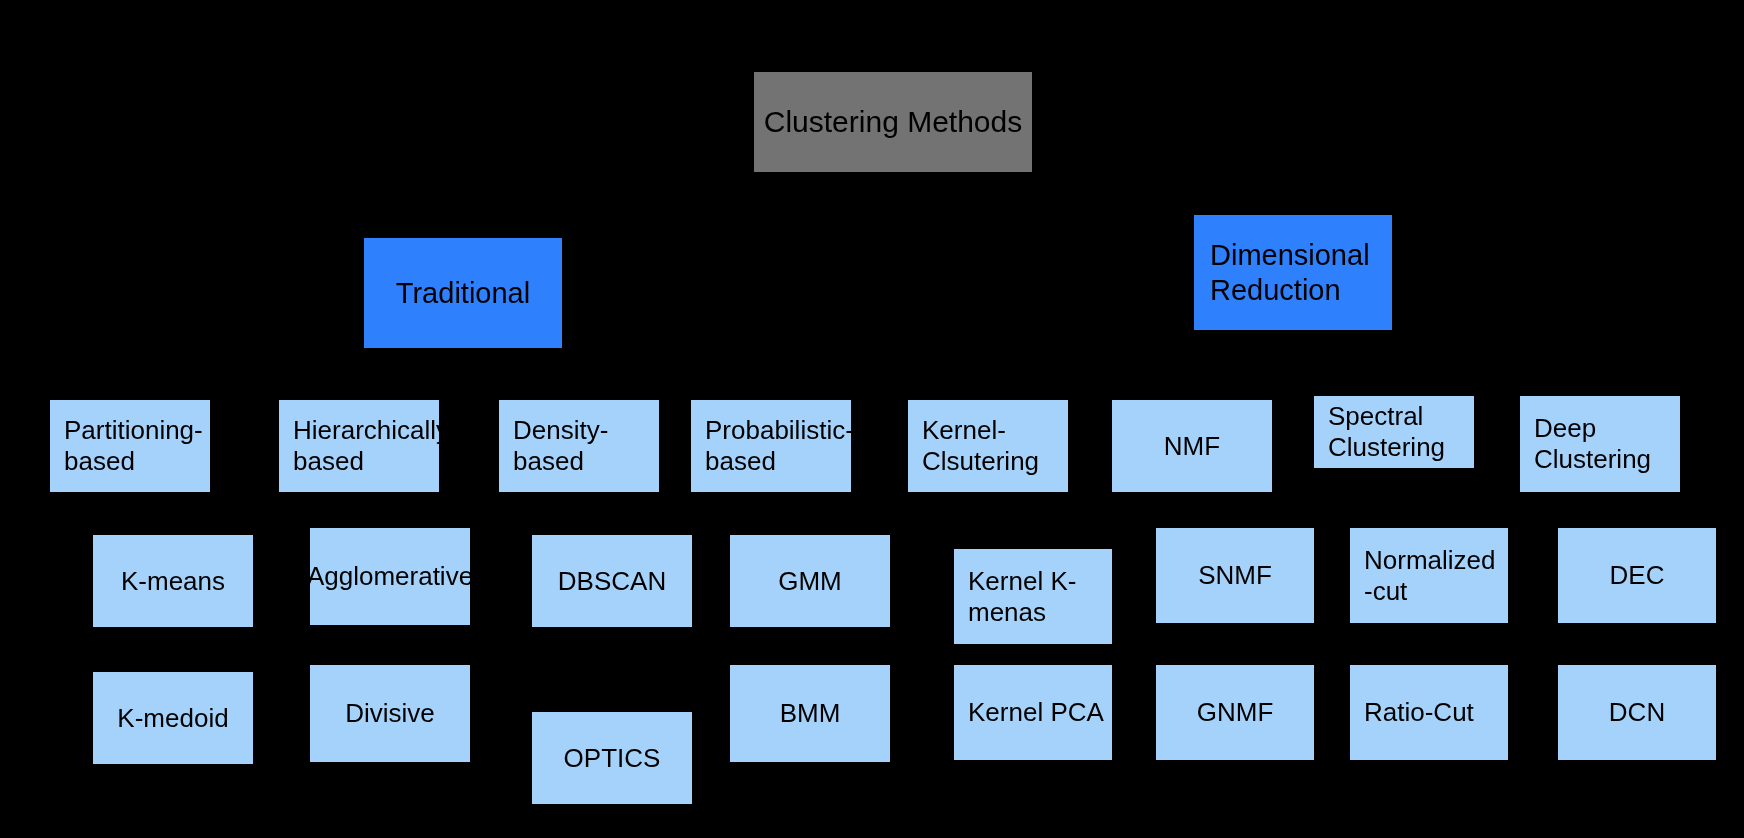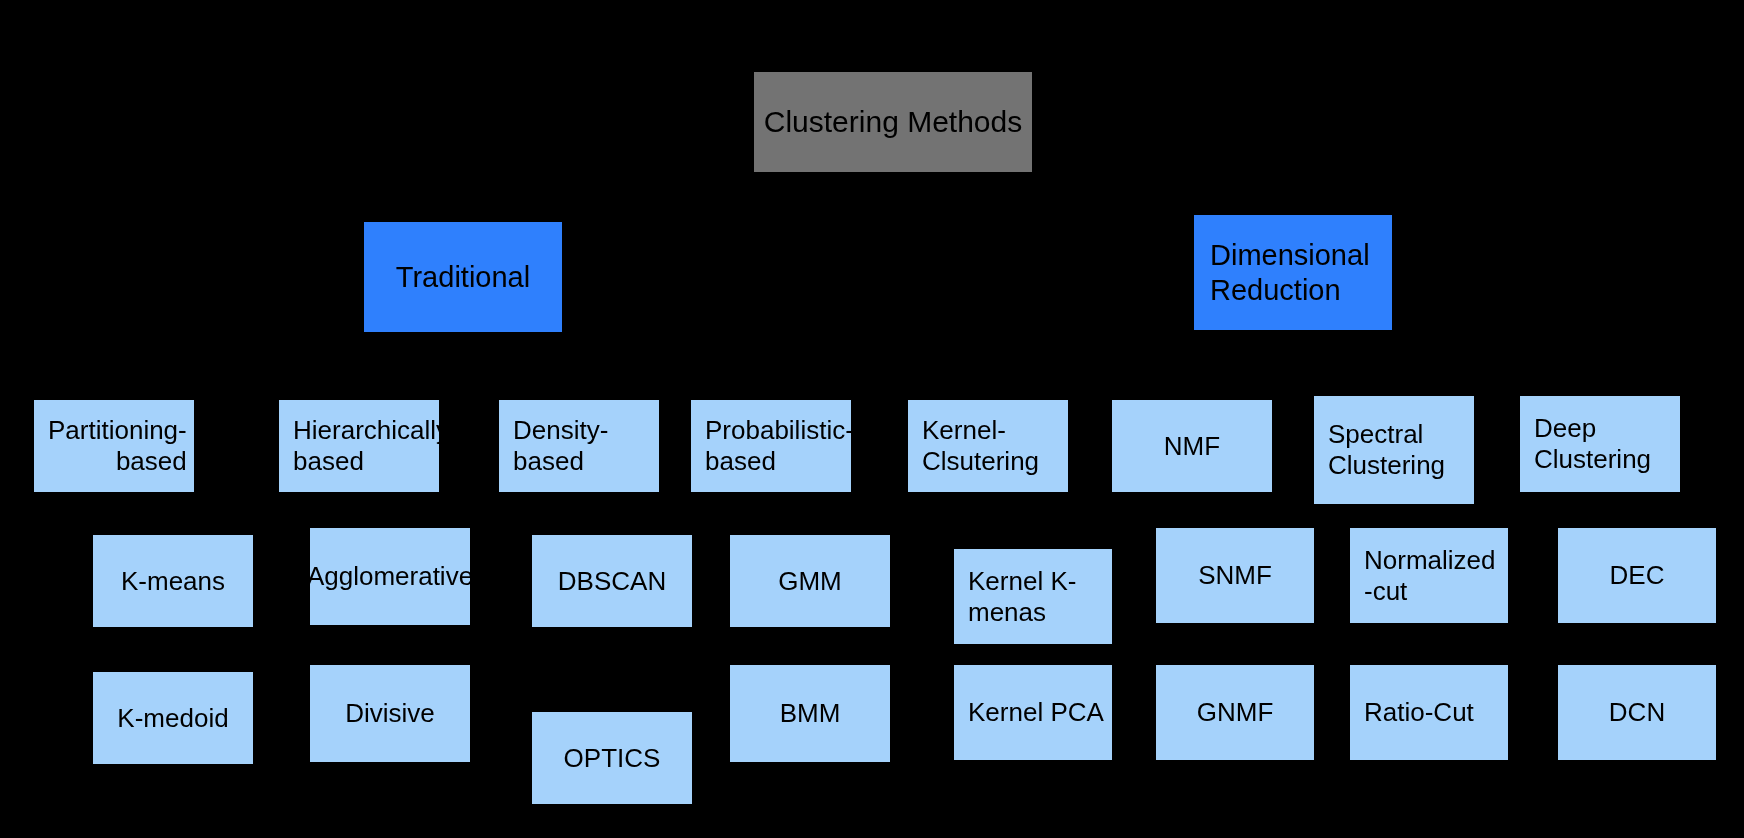--- a/index.html
+++ b/index.html
@@ -41,20 +41,21 @@
     background: #2f80fd;
     font-size: 29px;
     text-align: left;
     justify-content: flex-start;
     padding-left: 16px;
   }
   .cat-node.centered {
     justify-content: center;
     padding-left: 0;
     text-align: center;
+    margin-top: 16px;
   }
   .leaf-node {
     background: #a5d2fb;
     font-size: 26px;
   }
   .leaf-node.align-left {
     justify-content: flex-start;
     text-align: left;
     padding-left: 14px;
   }
@@ -68,38 +69,38 @@
 
 <div id="canvas">
 
   <div class="node root-node" style="left:754px; top:72px; width:278px; height:100px;">Clustering Methods</div>
 
   <div class="node cat-node centered" style="left:364px; top:222px; width:198px; height:110px;">Traditional</div>
 
   <div class="node cat-node" style="left:1194px; top:215px; width:198px; height:115px;">Dimensional
 Reduction</div>
 
-  <div class="node leaf-node align-left" style="left:34px; top:400px; width:160px; height:92px;text-align:right;">Partitioning-
+  <div class="node leaf-node align-left" style="left:50px; top:400px; width:160px; height:92px;">Partitioning-
 based</div>
 
   <div class="node leaf-node align-left" style="left:279px; top:400px; width:160px; height:92px;">Hierarchically-
 based</div>
 
   <div class="node leaf-node align-left" style="left:499px; top:400px; width:160px; height:92px;">Density-
 based</div>
 
   <div class="node leaf-node align-left" style="left:691px; top:400px; width:160px; height:92px;">Probabilistic-
 based</div>
 
   <div class="node leaf-node align-left" style="left:908px; top:400px; width:160px; height:92px;">Kernel-
 Clsutering</div>
 
   <div class="node leaf-node align-center" style="left:1112px; top:400px; width:160px; height:92px;">NMF</div>
 
-  <div class="node leaf-node align-left" style="left:1314px; top:396px; width:160px; height:108px;">Spectral
+  <div class="node leaf-node align-left" style="left:1314px; top:396px; width:160px; height:72px;">Spectral
 Clustering</div>
 
   <div class="node leaf-node align-left" style="left:1520px; top:396px; width:160px; height:96px;">Deep
 Clustering</div>
 
   <div class="node leaf-node align-center" style="left:93px; top:535px; width:160px; height:92px;">K-means</div>
 
   <div class="node leaf-node align-center" style="left:310px; top:528px; width:160px; height:97px;">Agglomerative</div>
 
   <div class="node leaf-node align-center" style="left:532px; top:535px; width:160px; height:92px;">DBSCAN</div>

